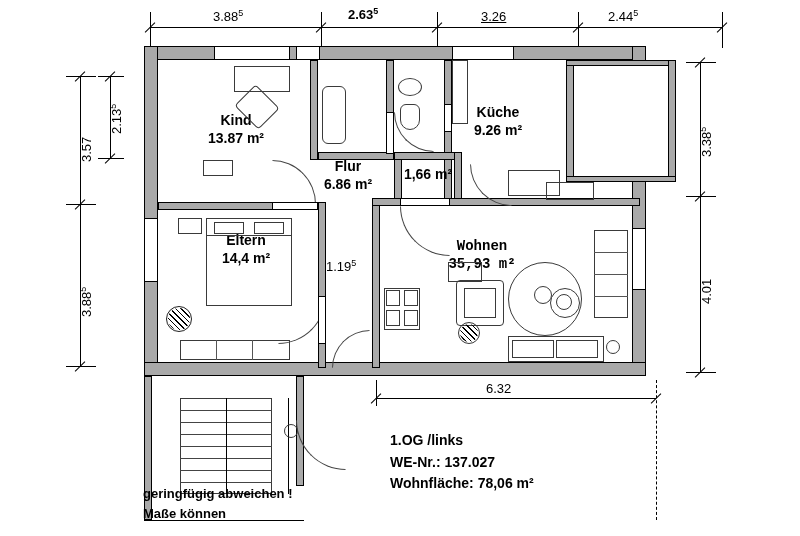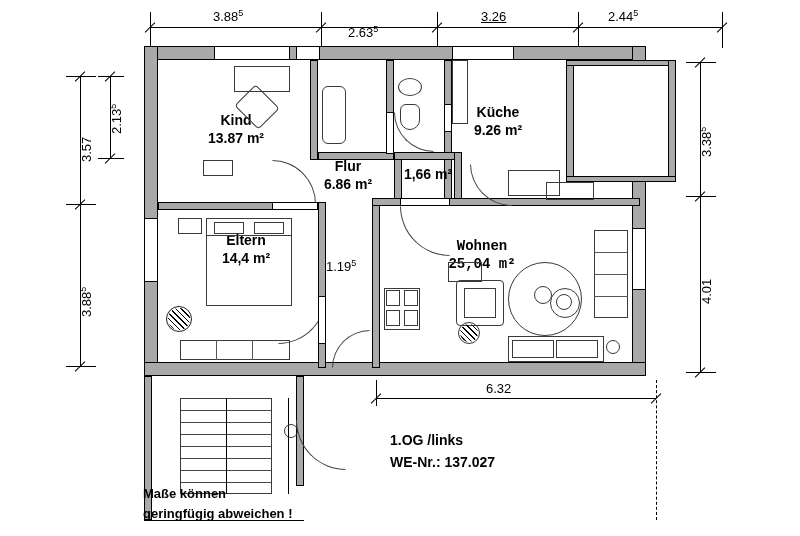--- a/index.html
+++ b/index.html
@@ -73,21 +73,21 @@
 
   <div class="tick" style="left:143px; top:27px;"></div>
   <div class="tick" style="left:314px; top:27px;"></div>
   <div class="tick" style="left:430px; top:27px;"></div>
   <div class="tick" style="left:571px; top:27px;"></div>
   <div class="tick" style="left:715px; top:27px;"></div>
 
   <div class="dim" style="left:213px; top:8px;">
     <span>3.88</span><sup>5</sup>
   </div>
-  <div class="dim" style="left:348px; top:24px;">
+  <div class="dim" style="left:348px; top:6px;font-weight:bold;">
     <span>2.63</span><sup>5</sup>
   </div>
   <div class="dim" style="left:481px; top:8px;text-decoration:underline;">
     <span>3.26</span><sup></sup>
   </div>
   <div class="dim" style="left:608px; top:8px;">
     <span>2.44</span><sup>5</sup>
   </div>
 
   <div class="vline" style="left:80px; top:76px; height:290px;"></div>
@@ -247,21 +247,21 @@
   <div class="fu round" style="left:166px; top:306px; width:26px; height:26px; border-color:#222;"></div>
   <div class="hatch" style="left:168px; top:308px; width:22px; height:22px; border-radius:50%;"></div>
 
   <div class="arc" style="left:278px; top:296px; width:48px; height:48px; border-color:transparent; border-right-color:#444; border-bottom-color:#444; border-radius:0 0 100% 0;"></div>
   <div class="wallw" style="left:318px; top:296px; width:8px; height:48px;"></div>
 
   <div class="arc" style="left:332px; top:330px; width:38px; height:38px; border-color:transparent; border-left-color:#444; border-top-color:#444; border-radius:100% 0 0 0;"></div>
 
   <div class="rlabel" style="left:420px; top:238px; width:124px;font-family:Liberation Mono, monospace;">
     <div>Wohnen</div>
-    <div class="area">25,04 m²</div>
+    <div class="area">35,93 m²</div>
   </div>
 
   <div class="arc" style="left:400px; top:206px; width:50px; height:50px; border-color:transparent; border-left-color:#444; border-bottom-color:#444; border-radius:0 0 0 100%;"></div>
   <div class="wallw" style="left:400px; top:198px; width:50px; height:8px;"></div>
 
   <div class="fu" style="left:384px; top:288px; width:36px; height:42px;"></div>
   <div class="fu" style="left:386px; top:290px; width:14px; height:16px;"></div>
   <div class="fu" style="left:404px; top:290px; width:14px; height:16px;"></div>
   <div class="fu" style="left:386px; top:310px; width:14px; height:16px;"></div>
   <div class="fu" style="left:404px; top:310px; width:14px; height:16px;"></div>
@@ -299,20 +299,21 @@
   <div class="tick" style="left:649px; top:398px;"></div>
   <div class="vline" style="left:376px; top:380px; height:26px;"></div>
   <div class="dashed-v" style="left:656px; top:380px; height:140px;"></div>
   <div class="dim" style="left:486px; top:380px;">
     <span>6.32</span><sup></sup>
   </div>
 
   <div class="addr" style="left:390px; top:430px;">
     <div>1.OG /links</div>
     <div>WE-Nr.: 137.027</div>
+    <div>Wohnfläche: 78,06 m²</div>
   </div>
 
   <div class="note" style="left:143px; top:484px;">
+    <div>geringfügig abweichen !</div>
     <div>Maße können</div>
-    <div>geringfügig abweichen !</div>
   </div>
 
 </div>
 
 </body></html>

